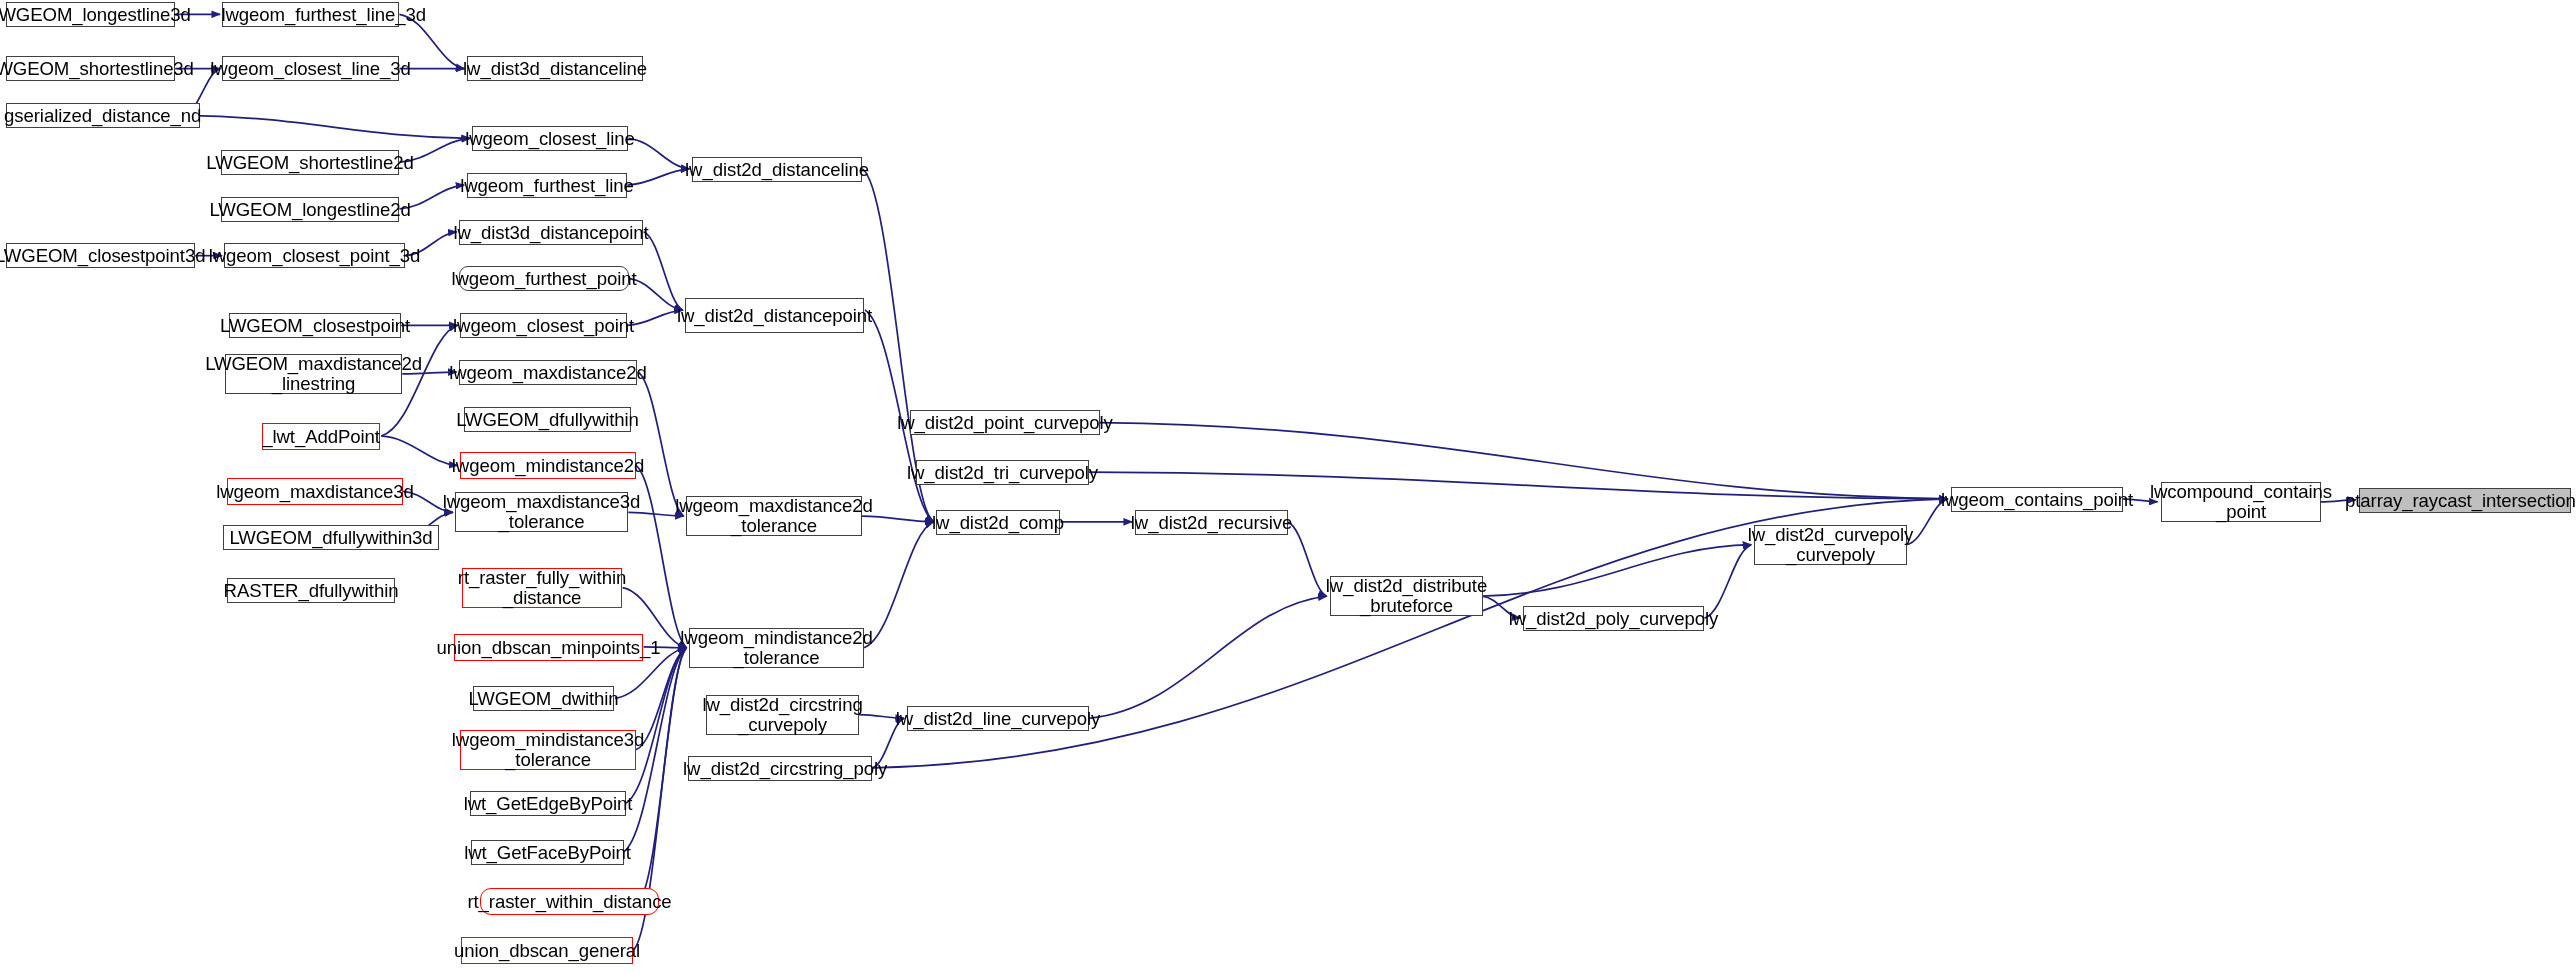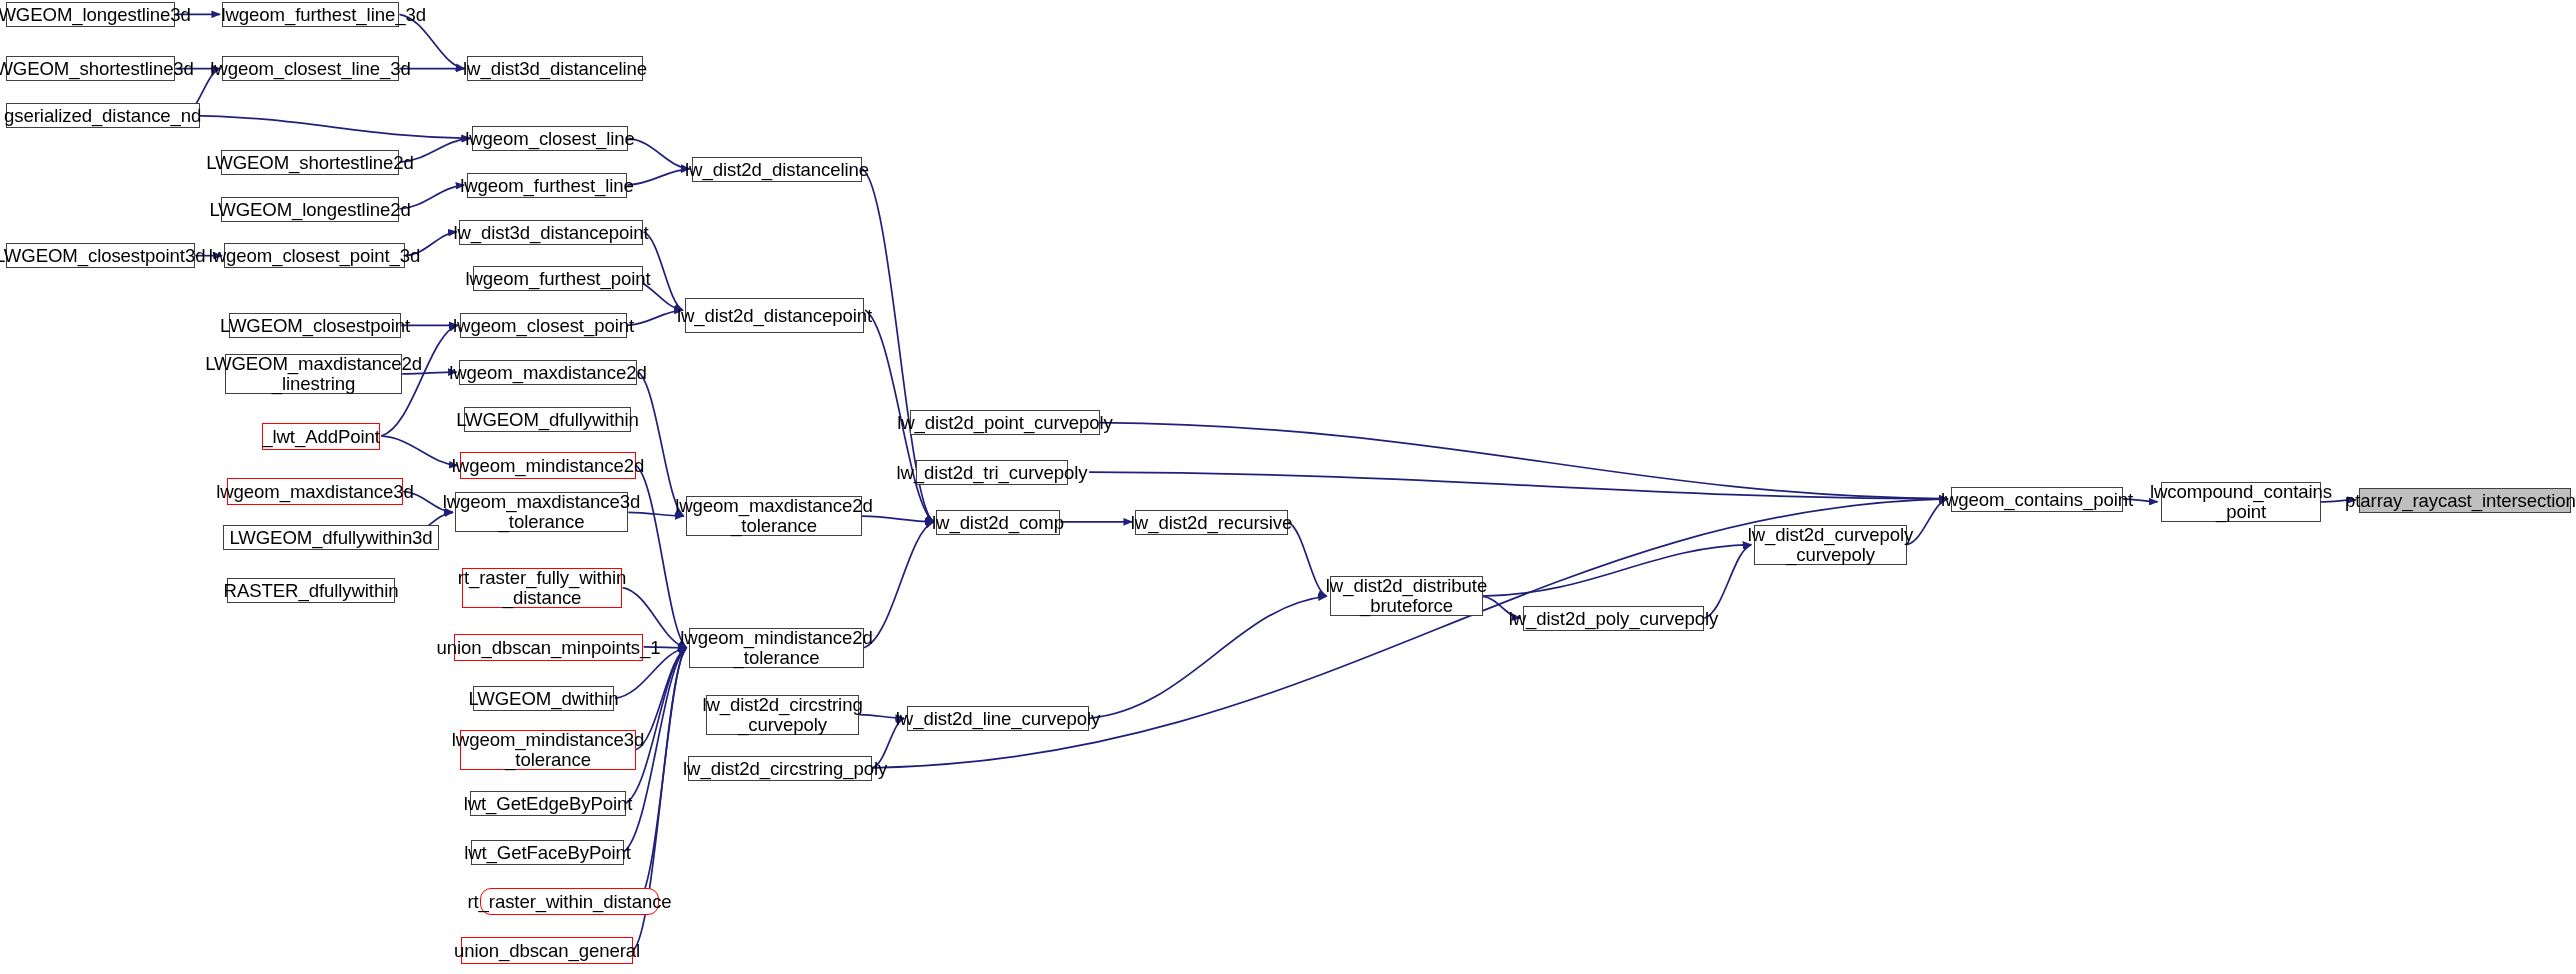--- a/index.html
+++ b/index.html
@@ -122,21 +122,21 @@
       <div class="node" style="left: 467px; top: 56px; width: 176px; height: 25px;">lw_dist3d_distanceline</div>
       <div class="node" style="left: 5.7px; top: 103px; width: 194px; height: 25px;">gserialized_distance_nd</div>
       <div class="node" style="left: 472px; top: 126px; width: 156px; height: 25px;">lwgeom_closest_line</div>
       <div class="node" style="left: 221px; top: 150px; width: 178px; height: 25px;">LWGEOM_shortestline2d</div>
       <div class="node" style="left: 467px; top: 173px; width: 160px; height: 25px;">lwgeom_furthest_line</div>
       <div class="node" style="left: 692px; top: 157px; width: 170px; height: 25px;">lw_dist2d_distanceline</div>
       <div class="node" style="left: 221px; top: 197px; width: 178px; height: 25px;">LWGEOM_longestline2d</div>
       <div class="node" style="left: 459px; top: 220px; width: 184px; height: 25px;">lw_dist3d_distancepoint</div>
       <div class="node" style="left: 5.7px; top: 243px; width: 189px; height: 25px;">LWGEOM_closestpoint3d</div>
       <div class="node" style="left: 224px; top: 243px; width: 181px; height: 25px;">lwgeom_closest_point_3d</div>
-      <div class="node" style="left: 473px; top: 266px; width: 170px; height: 25px;">lwgeom_furthest_point</div>
+      <div class="node" style="left: 459px; top: 266px; width: 170px; height: 25px; border-radius: 9px;">lwgeom_furthest_point</div>
       <div class="node" style="left: 685px; top: 298px; width: 179px; height: 35px;">lw_dist2d_distancepoint</div>
       <div class="node" style="left: 229px; top: 313px; width: 172px; height: 25px;">LWGEOM_closestpoint</div>
       <div class="node" style="left: 460px; top: 313px; width: 167px; height: 25px;">lwgeom_closest_point</div>
       <div class="node" style="left: 225px; top: 354px; width: 177px; height: 40px;">LWGEOM_maxdistance2d
 _linestring</div>
       <div class="node" style="left: 459px; top: 360px; width: 178px; height: 25px;">lwgeom_maxdistance2d</div>
       <div class="node" style="left: 464px; top: 407px; width: 167px; height: 25px;">LWGEOM_dfullywithin</div>
       <div class="node red" style="left: 262px; top: 423px; width: 118px; height: 27px;">_lwt_AddPoint</div>
       <div class="node red" style="left: 460px; top: 452px; width: 176px; height: 27px;">lwgeom_mindistance2d</div>
       <div class="node red" style="left: 227px; top: 478px; width: 176px; height: 27px;">lwgeom_maxdistance3d</div>
@@ -153,21 +153,21 @@
       <div class="node" style="left: 689px; top: 628px; width: 175px; height: 40px;">lwgeom_mindistance2d
 _tolerance</div>
       <div class="node" style="left: 473px; top: 686px; width: 141px; height: 25px;">LWGEOM_dwithin</div>
       <div class="node red" style="left: 460px; top: 730px; width: 176px; height: 40px;">lwgeom_mindistance3d
 _tolerance</div>
       <div class="node" style="left: 470px; top: 791px; width: 156px; height: 25px;">lwt_GetEdgeByPoint</div>
       <div class="node" style="left: 471px; top: 840px; width: 153px; height: 25px;">lwt_GetFaceByPoint</div>
       <div class="node red" style="left: 480px; top: 888px; width: 179px; height: 27px; border-radius: 11px;">rt_raster_within_distance</div>
       <div class="node red" style="left: 461px; top: 937px; width: 172px; height: 27px;">union_dbscan_general</div>
       <div class="node" style="left: 910px; top: 410px; width: 190px; height: 25px;">lw_dist2d_point_curvepoly</div>
-      <div class="node" style="left: 916px; top: 460px; width: 152px; height: 25px;">lw_dist2d_tri_curvepoly</div>
+      <div class="node" style="left: 916px; top: 460px; width: 173px; height: 25px;">lw_dist2d_tri_curvepoly</div>
       <div class="node" style="left: 1135px; top: 510px; width: 153px; height: 25px;">lw_dist2d_recursive</div>
       <div class="node" style="left: 1330px; top: 576px; width: 153px; height: 40px;">lw_dist2d_distribute
 _bruteforce</div>
       <div class="node" style="left: 1523px; top: 606px; width: 181px; height: 25px;">lw_dist2d_poly_curvepoly</div>
       <div class="node" style="left: 1754px; top: 525px; width: 153px; height: 40px;">lw_dist2d_curvepoly
 _curvepoly</div>
       <div class="node" style="left: 1951px; top: 487px; width: 172px; height: 25px;">lwgeom_contains_point</div>
       <div class="node" style="left: 2161px; top: 482px; width: 160px; height: 40px;">lwcompound_contains
 _point</div>
       <div class="node current" style="left: 2359px; top: 488px; width: 212px; height: 25px;">ptarray_raycast_intersections</div>

